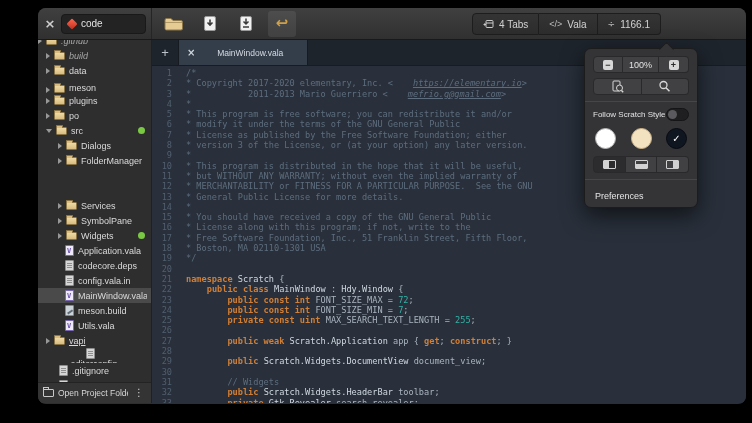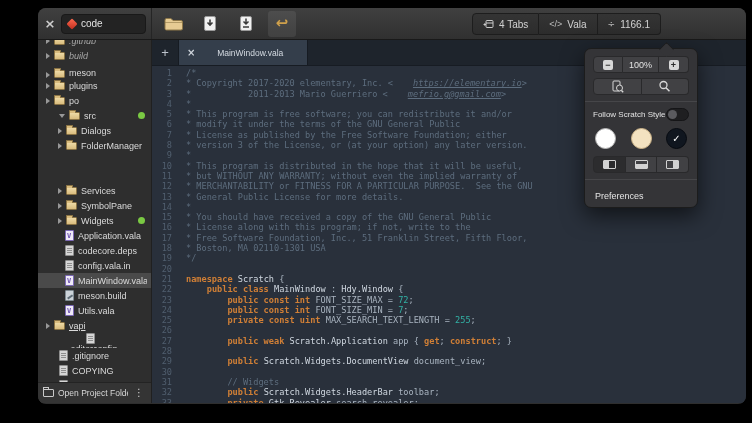--- a/index.html
+++ b/index.html
@@ -197,46 +197,51 @@
           <span>1166.1</span>
         </div>
       </div>
 
     </div>
   </div>
 
   <div class="body">
     <div class="sidebar">
       <div class="file-tree">
-          <div class="tree-row italic cut" style="padding-left: 8px;">
+          <div class="tree-row italic cut" style="">
             <span class="expander collapsed"></span>
             <span class="tree-icon icon-folder"></span>
             <span class="tree-label">.github</span>
           </div>
           <div class="tree-row italic" style="padding-left: 8px;">
             <span class="expander collapsed"></span>
             <span class="tree-icon icon-folder"></span>
             <span class="tree-label">build</span>
           </div>
+          <div class="tree-row" style="padding-left: 8px;">
+            <span class="expander collapsed"></span>
+            <span class="tree-icon icon-folder"></span>
+            <span class="tree-label">data</span>
+          </div>
           <div class="tree-row" style="padding-left: 8px; align-items: flex-end;">
             <span class="expander collapsed"></span>
             <span class="tree-icon icon-folder"></span>
             <span class="tree-label">meson</span>
           </div>
           <div class="tree-row" style="padding-left: 8px;">
             <span class="expander collapsed"></span>
             <span class="tree-icon icon-folder"></span>
             <span class="tree-label">plugins</span>
           </div>
           <div class="tree-row" style="padding-left: 8px;">
             <span class="expander collapsed"></span>
             <span class="tree-icon icon-folder"></span>
             <span class="tree-label">po</span>
           </div>
-          <div class="tree-row" style="padding-left: 21px; text-align: right;">
+          <div class="tree-row" style="padding-left: 8px; text-align: right;">
             <span class="expander expanded"></span>
             <span class="tree-icon icon-folder"></span>
             <span class="tree-label">src</span>
             <span class="dot"></span>
           </div>
           <div class="tree-row" style="padding-left: 20px;">
             <span class="expander collapsed"></span>
             <span class="tree-icon icon-folder"></span>
             <span class="tree-label">Dialogs</span>
           </div>

